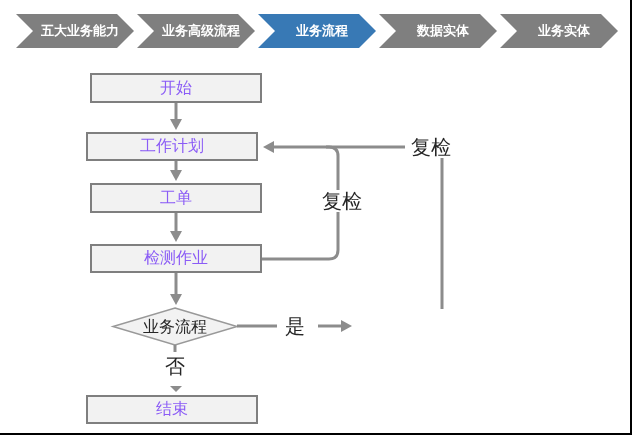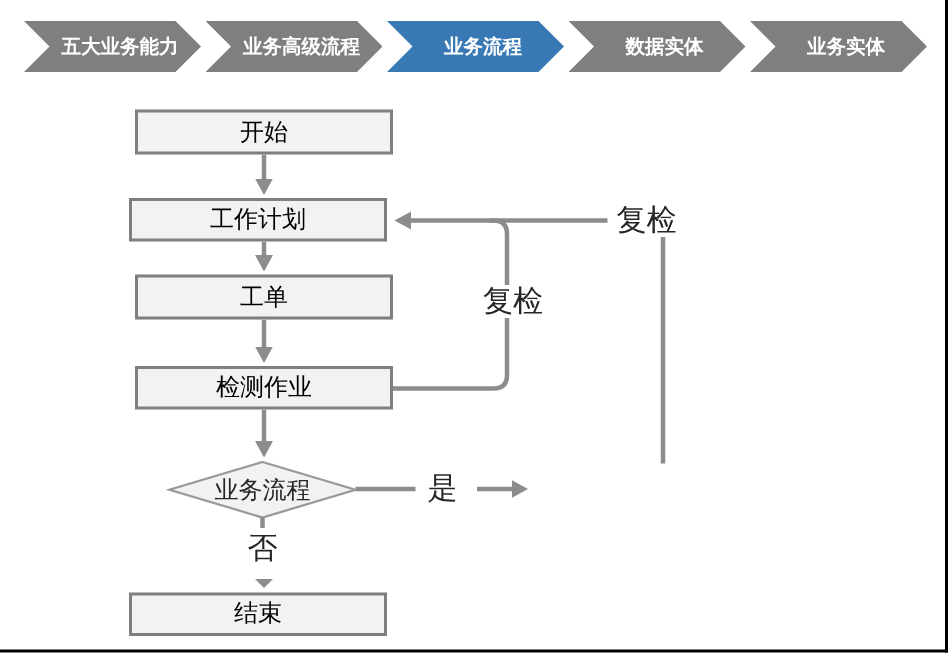--- a/index.html
+++ b/index.html
@@ -52,21 +52,21 @@
   .connectors { position: absolute; left: 0; top: 0; }
 
   .node {
     position: absolute;
     background: #F2F2F2;
     border: 2px solid #7F7F7F;
     display: flex;
     align-items: center;
     justify-content: center;
     font-size: 16px;
-    color: #000000;
+    color: #8b5cf6;
   }
   .node.start   { left: 90px;  top: 73px;  width: 172px; height: 30px; }
   .node.plan    { left: 86px;  top: 132px; width: 172px; height: 29px; }
   .node.order   { left: 90px;  top: 183px; width: 172px; height: 30px; }
   .node.inspect { left: 90px;  top: 244px; width: 172px; height: 29px; }
   .node.repair  { left: 352px; top: 309px; width: 180px; height: 29px; }
   .node.end     { left: 86px;  top: 395px; width: 172px; height: 29px; }
 
   .diamond-label {
     position: absolute;

